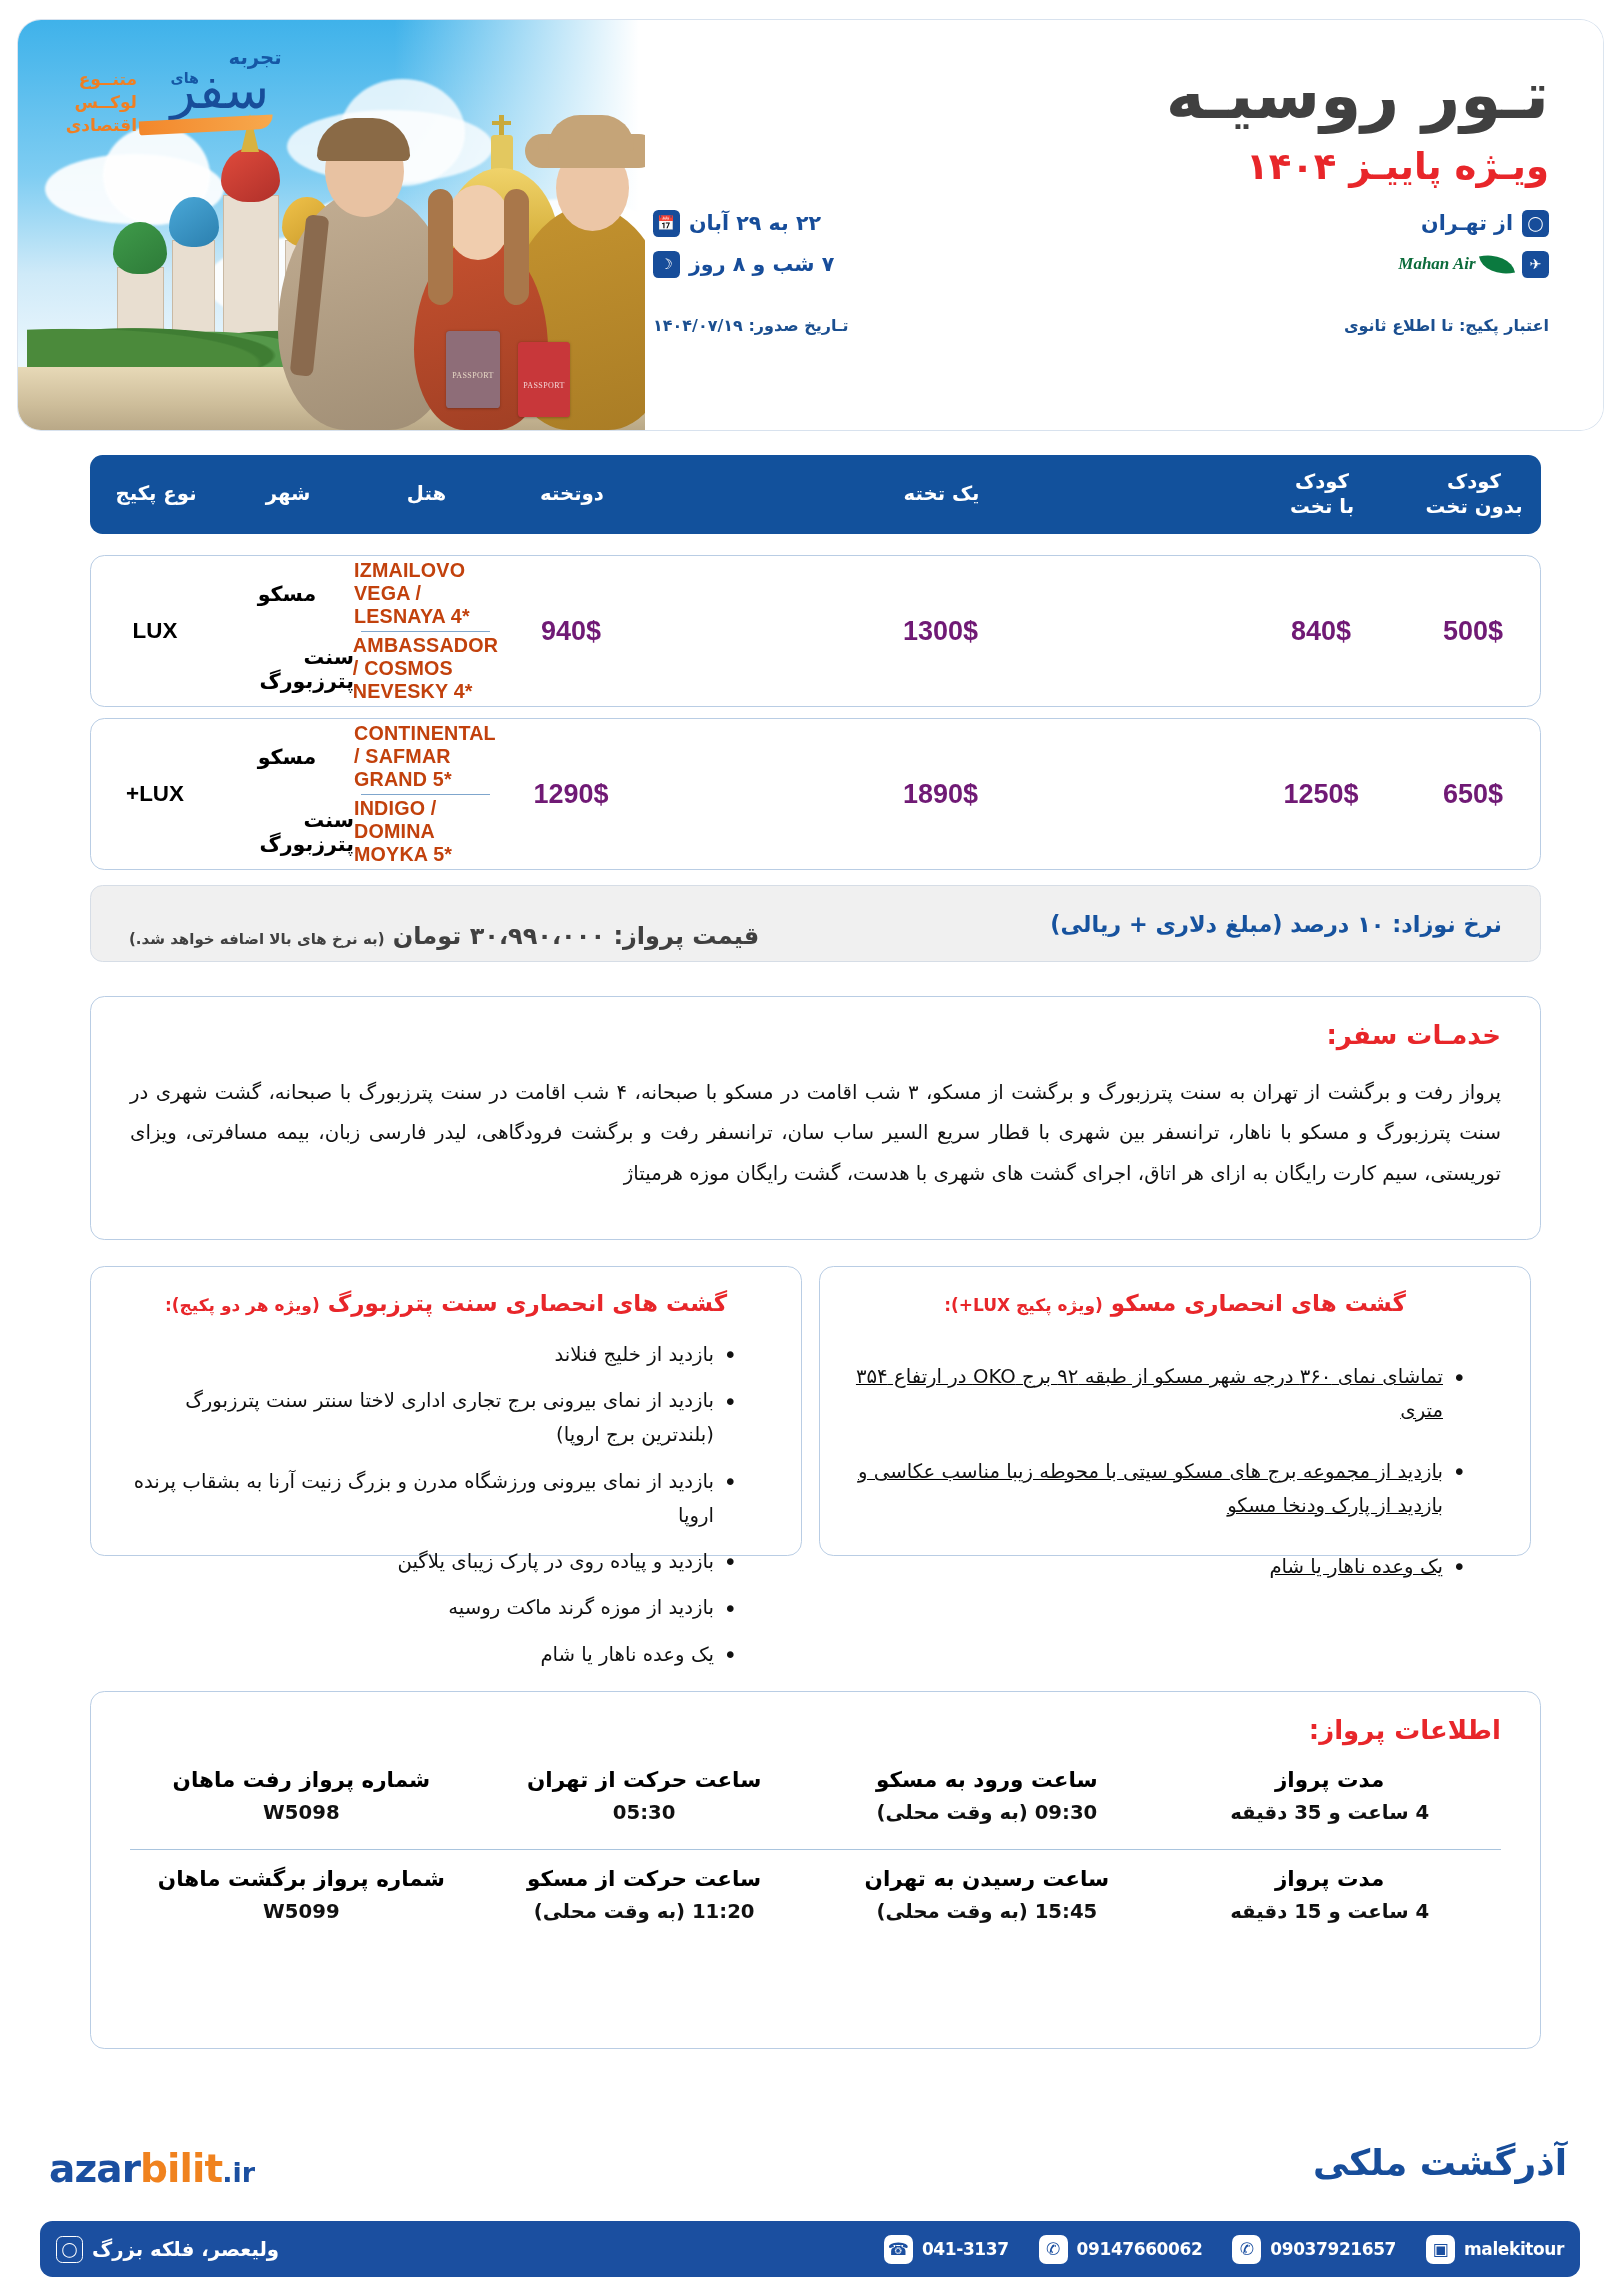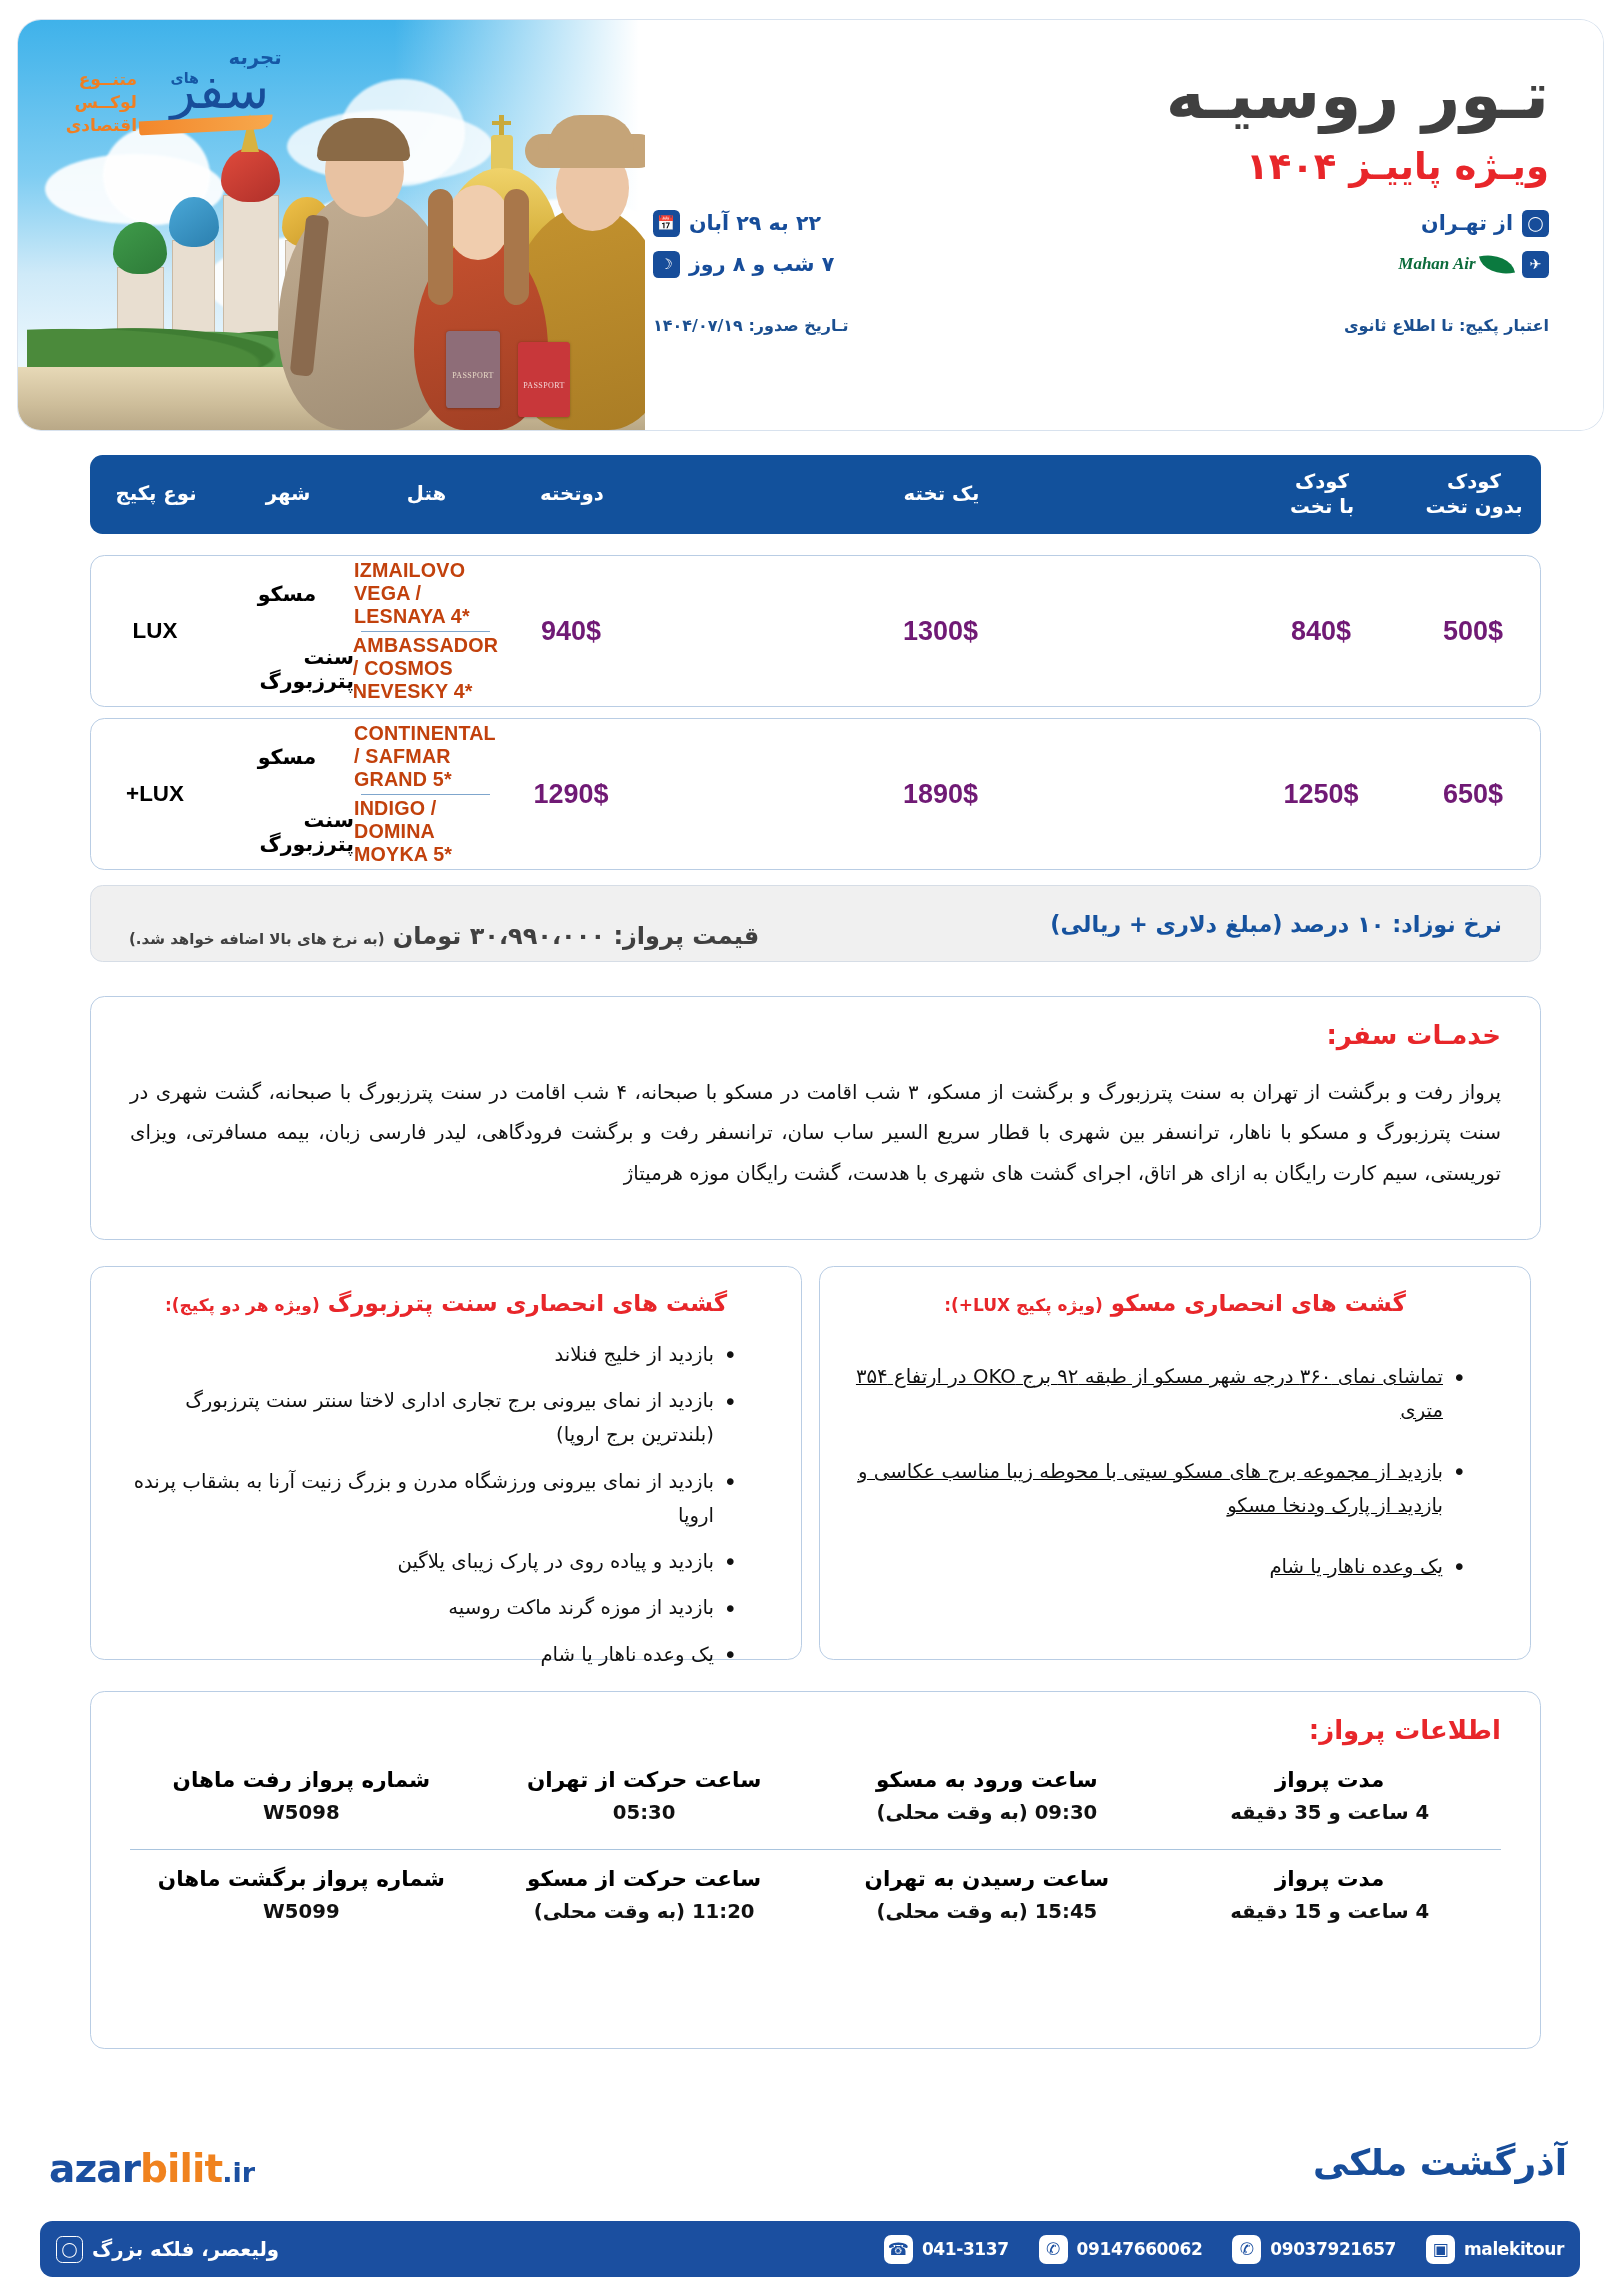--- a/index.html
+++ b/index.html
@@ -189,21 +189,21 @@
     padding: 23px 39px 0;
   }
   .svc-title { color: #e8262a; font-size: 26px; font-weight: 900; text-align: right; }
   .svc-body {
     margin-top: 23px; color: #111; font-size: 19.7px; line-height: 2.05;
     text-align: justify; text-align-last: right;
   }
 
   
   .tour-box {
-    position: absolute; top: 1266px; width: 712px; height: 394px;
+    position: absolute; top: 1266px; width: 712px; height: 290px;
     border: 0.9px solid #b9cde4; border-radius: 14.3px; background: #fff;
     padding: 21.5px 30px 0;
   }
   .tour-box.right { right: 90px; }
   .tour-box.left  { left: 90px; }
   .tour-title { color: #e8262a; font-size: 23px; font-weight: 900; text-align: center; line-height: 1.3; }
   .tour-title .tt-sub { font-size: 17px; font-weight: 800; }
   .tour-list { margin: 19.7px 34px 0 0; padding: 0; list-style: none; }
   .tour-list li {
     position: relative; color: #111; font-size: 19.7px; line-height: 1.72;

